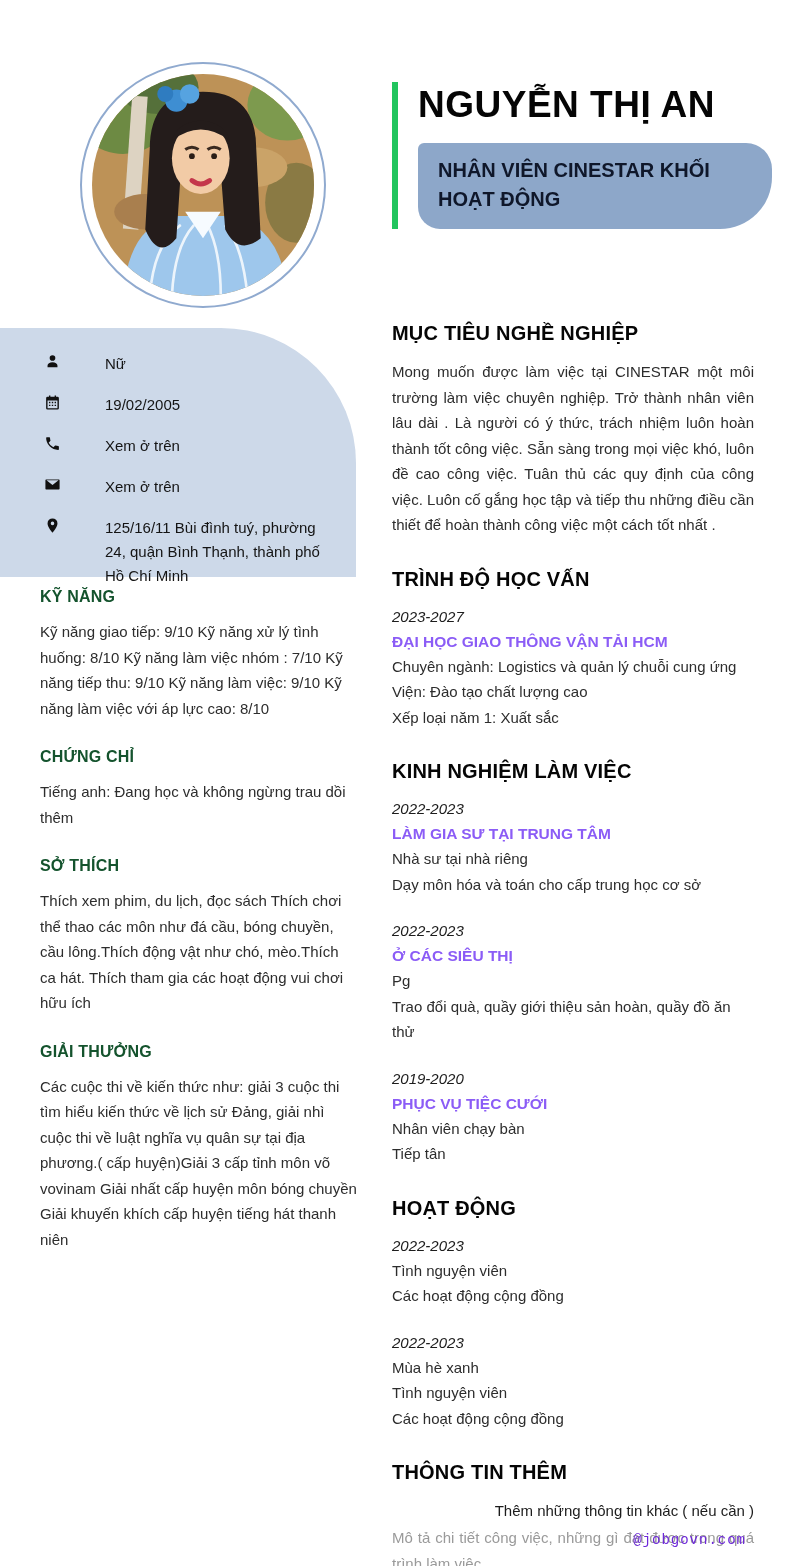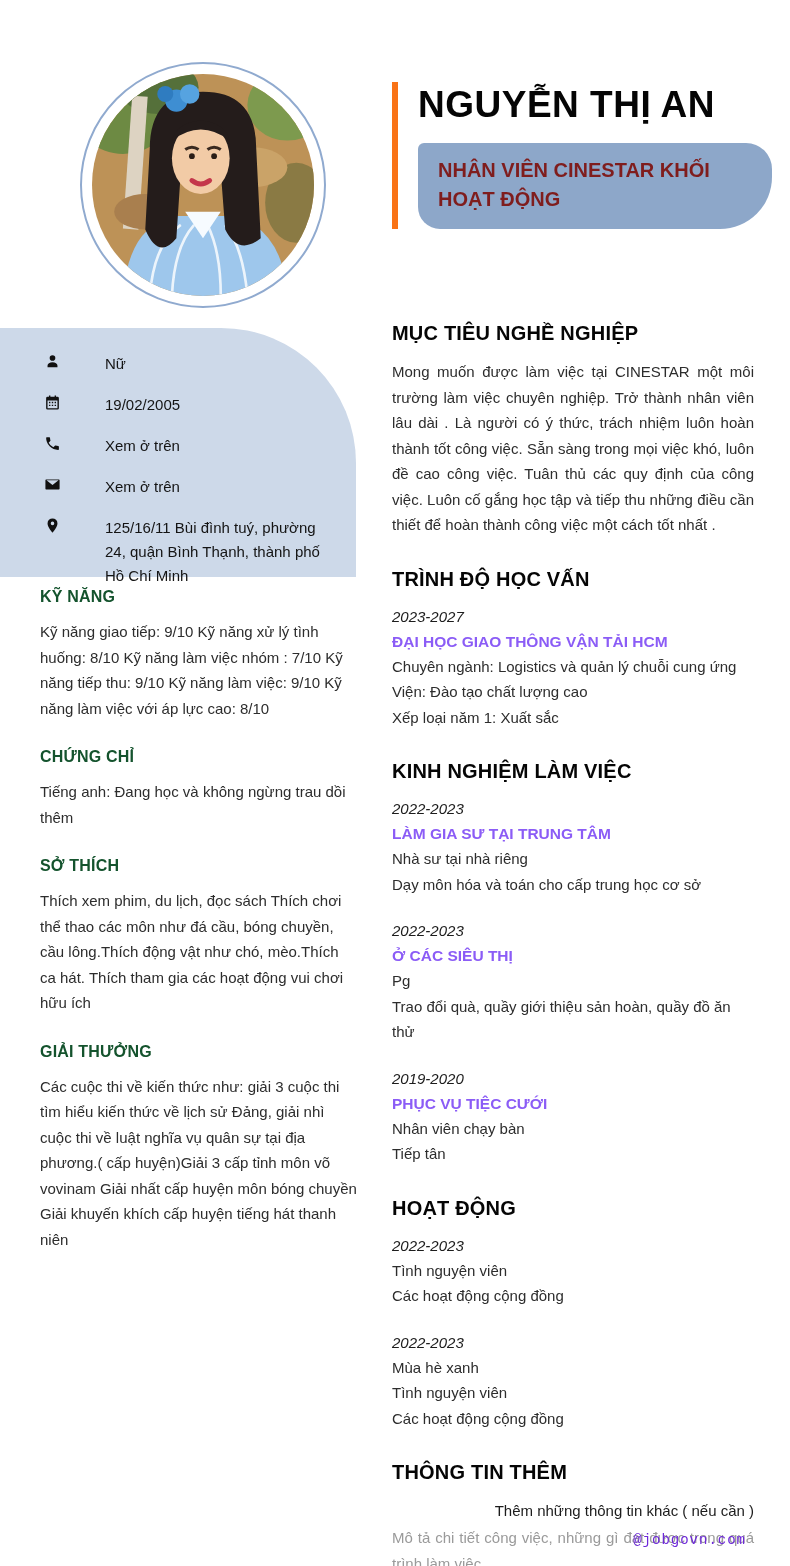--- a/index.html
+++ b/index.html
@@ -21,31 +21,31 @@
   }
   .photo{
     position:absolute;left:10px;top:10px;
     width:222px;height:222px;border-radius:50%;
     overflow:hidden;
   }
   .photo svg{display:block;width:100%;height:100%;}
 
   .header-right{
     position:absolute;left:392px;top:82px;width:362px;
-    border-left:6px solid #f97316;
+    border-left:6px solid #22c55e;
     padding-left:20px;box-sizing:border-box;
   }
   .cv-name{
     font-size:37px;font-weight:700;color:#050505;
     letter-spacing:.5px;line-height:1.15;
     margin:2px 0 16px 0;
   }
   .job-badge{
     background:#8da7c9;
-    color:#7f1d1d;
+    color:#0f172a;
     font-size:20px;font-weight:700;line-height:1.45;
     padding:13px 20px 15px 20px;
     border-radius:6px 26px 52px 22px;
     width:314px;box-sizing:content-box;
   }
 
   
   .info-box{
     position:absolute;left:0;top:328px;
     width:356px;height:249px;

